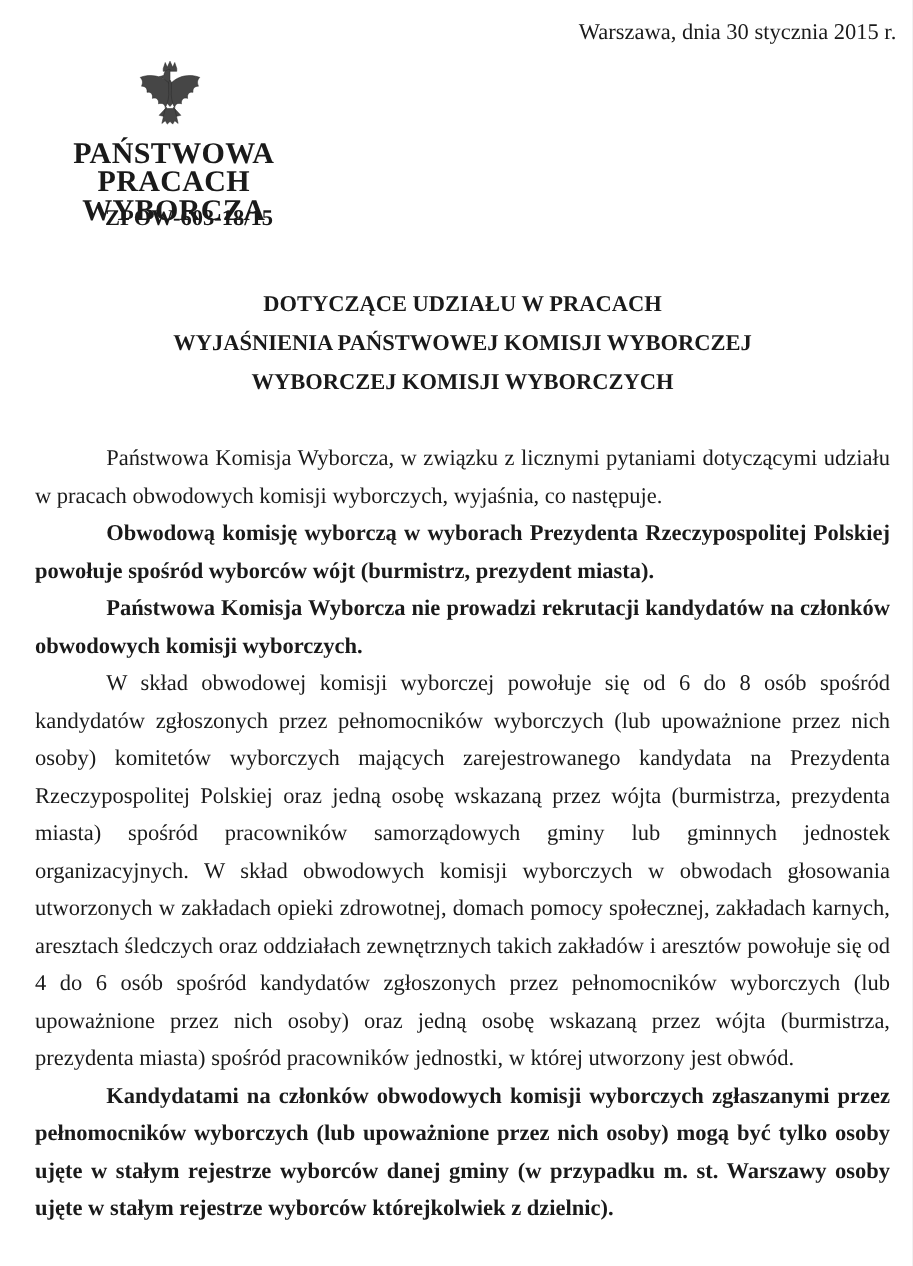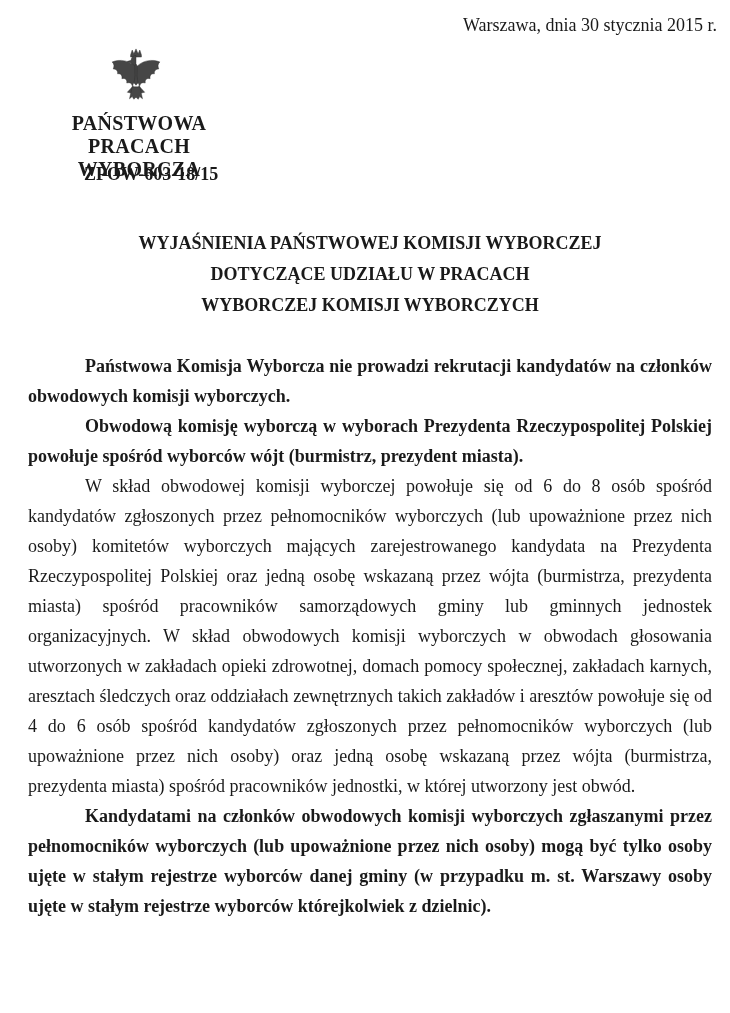--- a/index.html
+++ b/index.html
@@ -30,21 +30,21 @@
     width: 52px;
     height: 60px;
   }
   .org-name {
     position: absolute;
     top: 112px;
     left: 30px;
     width: 218px;
     text-align: center;
     font-weight: bold;
-    font-size: 20px;
+    font-size: 24px;
     line-height: 23px;
     letter-spacing: 0.3px;
   }
   .reference {
     position: absolute;
     top: 164px;
     left: 84px;
     font-size: 18px;
     font-weight: bold;
   }
@@ -106,25 +106,26 @@
   </div>
 
   <div class="org-name">
     <div>PAŃSTWOWA</div>
     <div>PRACACH WYBORCZA</div>
   </div>
 
   <div class="reference">ZPOW-603-18/15</div>
 
   <div class="title">
+    <div>DOTYCZĄCE UDZIAŁU W PRACACH</div>
     <div>WYJAŚNIENIA PAŃSTWOWEJ KOMISJI WYBORCZEJ</div>
-    <div>DOTYCZĄCE UDZIAŁU W PRACACH</div>
     <div>WYBORCZEJ KOMISJI WYBORCZYCH</div>
   </div>
 
   <div class="body-text">
+    <p>Państwowa Komisja Wyborcza, w związku z licznymi pytaniami dotyczącymi udziału w pracach obwodowych komisji wyborczych, wyjaśnia, co następuje.</p>
+    <p class="bold">Obwodową komisję wyborczą w wyborach Prezydenta Rzeczypospolitej Polskiej powołuje spośród wyborców wójt (burmistrz, prezydent miasta).</p>
     <p class="bold">Państwowa Komisja Wyborcza nie prowadzi rekrutacji kandydatów na członków obwodowych komisji wyborczych.</p>
-    <p class="bold">Obwodową komisję wyborczą w wyborach Prezydenta Rzeczypospolitej Polskiej powołuje spośród wyborców wójt (burmistrz, prezydent miasta).</p>
     <p>W skład obwodowej komisji wyborczej powołuje się od 6 do 8 osób spośród kandydatów zgłoszonych przez pełnomocników wyborczych (lub upoważnione przez nich osoby) komitetów wyborczych mających zarejestrowanego kandydata na Prezydenta Rzeczypospolitej Polskiej oraz jedną osobę wskazaną przez wójta (burmistrza, prezydenta miasta) spośród pracowników samorządowych gminy lub gminnych jednostek organizacyjnych. W skład obwodowych komisji wyborczych w obwodach głosowania utworzonych w zakładach opieki zdrowotnej, domach pomocy społecznej, zakładach karnych, aresztach śledczych oraz oddziałach zewnętrznych takich zakładów i aresztów powołuje się od 4 do 6 osób spośród kandydatów zgłoszonych przez pełnomocników wyborczych (lub upoważnione przez nich osoby) oraz jedną osobę wskazaną przez wójta (burmistrza, prezydenta miasta) spośród pracowników jednostki, w której utworzony jest obwód.</p>
     <p class="bold">Kandydatami na członków obwodowych komisji wyborczych zgłaszanymi przez pełnomocników wyborczych (lub upoważnione przez nich osoby) mogą być tylko osoby ujęte w stałym rejestrze wyborców danej gminy (w przypadku m. st. Warszawy osoby ujęte w stałym rejestrze wyborców którejkolwiek z dzielnic).</p>
   </div>
 
 </div>
 
 </body></html>

